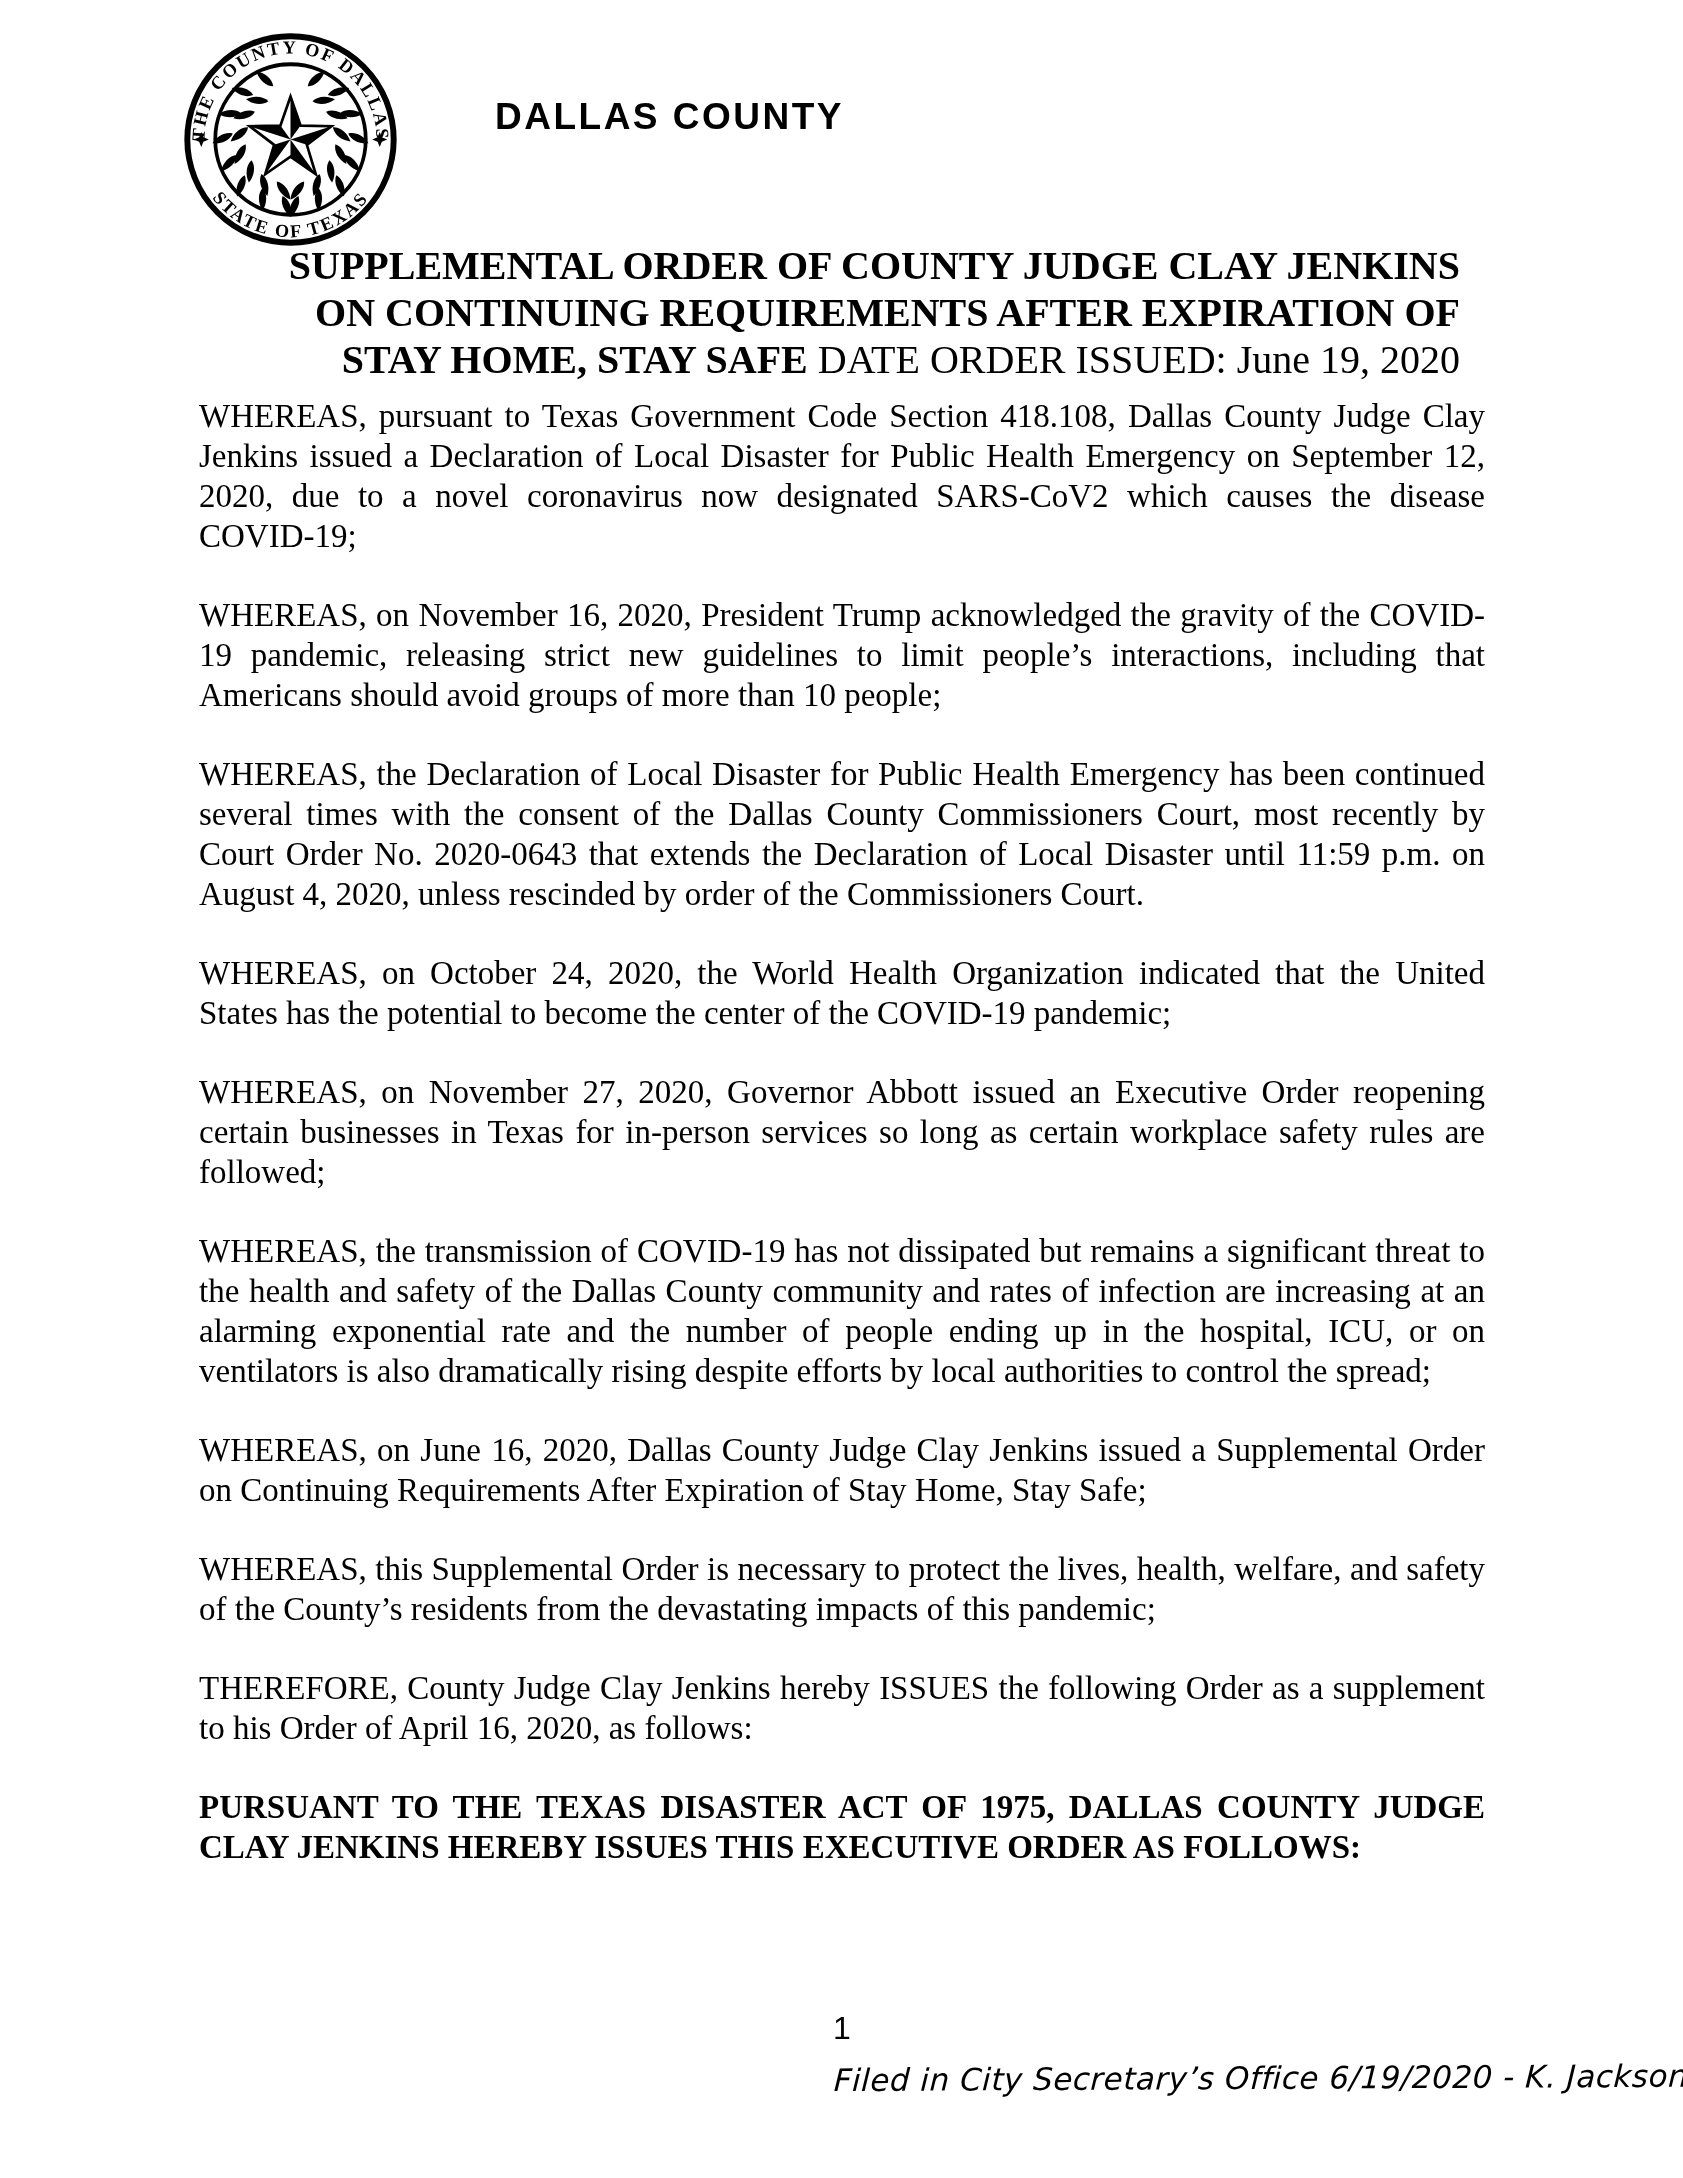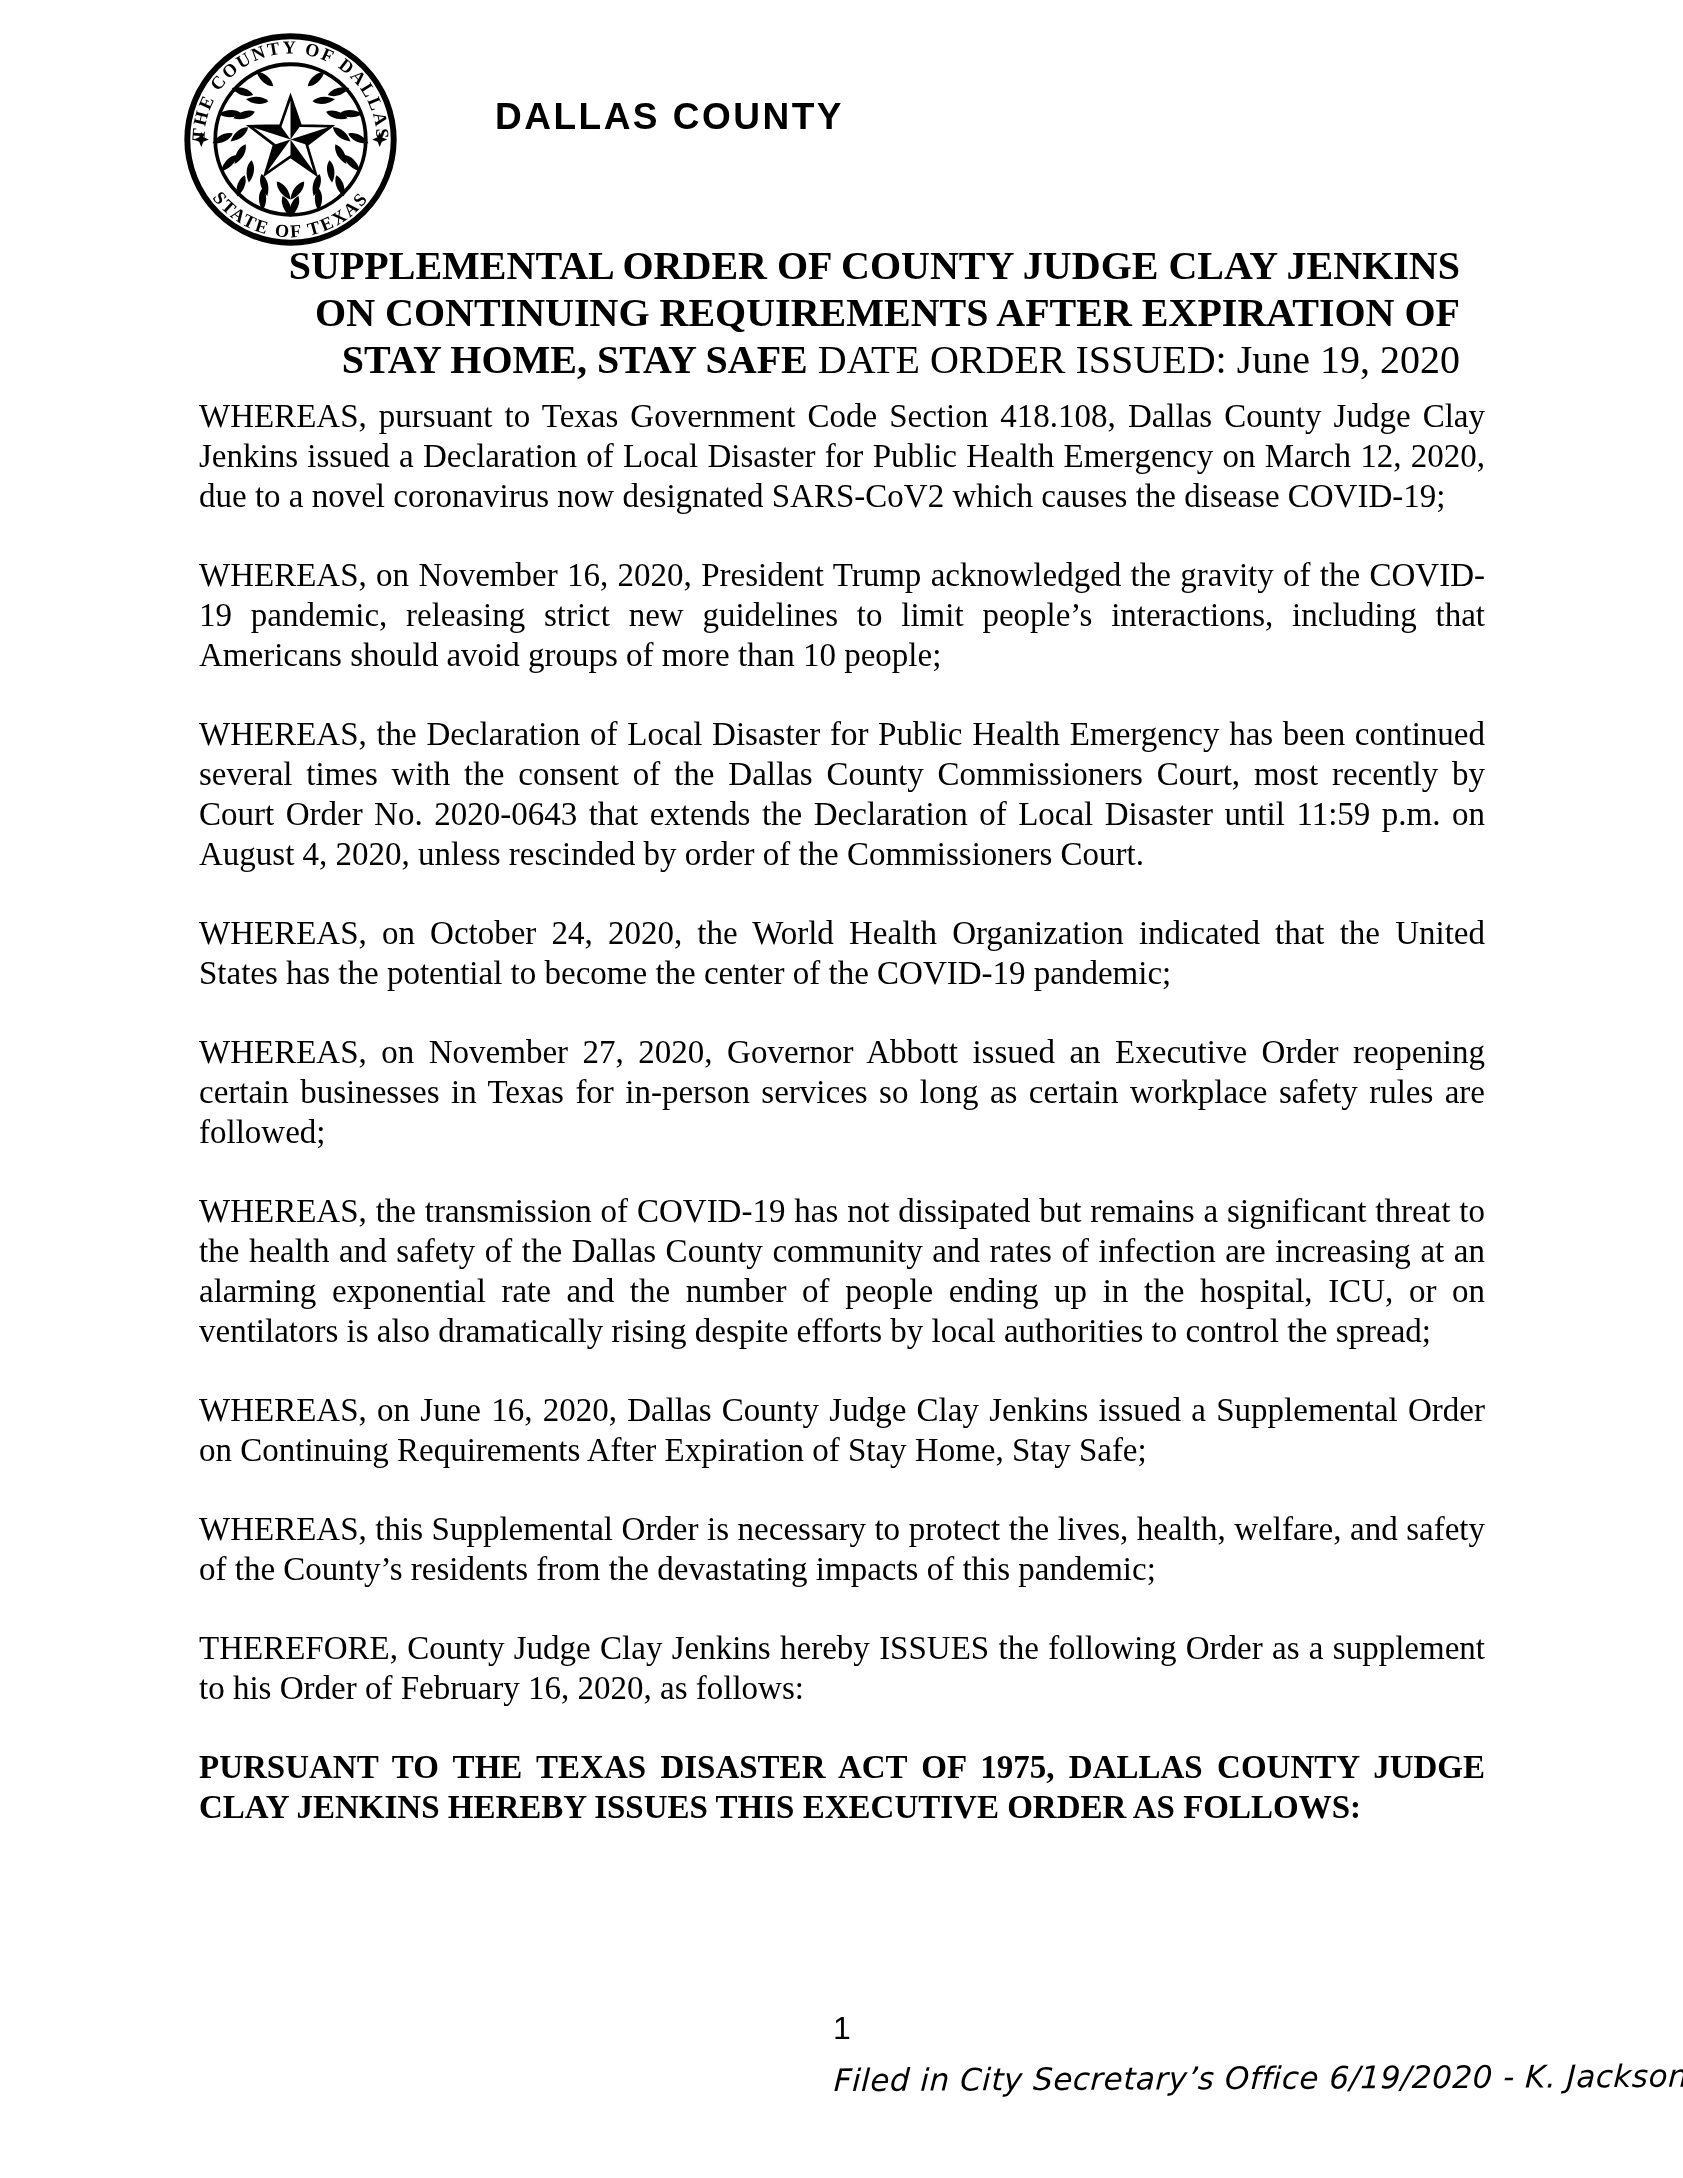--- a/index.html
+++ b/index.html
@@ -149,29 +149,29 @@
       <path d="M61.96,87.64 L90.60,87.06 L100,100 Z" fill="#000"></path>
     </g>
   </svg>
 
   <div class="agency-name">DALLAS COUNTY</div>
 
   <div class="title-block"><span class="title-bold">SUPPLEMENTAL ORDER OF COUNTY JUDGE CLAY JENKINS ON CONTINUING REQUIREMENTS AFTER EXPIRATION OF STAY HOME, STAY SAFE</span>
     <span class="title-issued">DATE ORDER ISSUED: June 19, 2020</span></div>
 
   <div class="order-body" id="order-body">
-      <p>WHEREAS, pursuant to Texas Government Code Section 418.108, Dallas County Judge Clay Jenkins issued a Declaration of Local Disaster for Public Health Emergency on March 12, 2020, due to a novel coronavirus now designated SARS-CoV2 which causes the disease COVID-19;</p>
+      <p>WHEREAS, pursuant to Texas Government Code Section 418.108, Dallas County Judge Clay Jenkins issued a Declaration of Local Disaster for Public Health Emergency on September 12, 2020, due to a novel coronavirus now designated SARS-CoV2 which causes the disease COVID-19;</p>
       <p>WHEREAS, on November 16, 2020, President Trump acknowledged the gravity of the COVID-19 pandemic, releasing strict new guidelines to limit people’s interactions, including that Americans should avoid groups of more than 10 people;</p>
       <p>WHEREAS, the Declaration of Local Disaster for Public Health Emergency has been continued several times with the consent of the Dallas County Commissioners Court, most recently by Court Order No. 2020-0643 that extends the Declaration of Local Disaster until 11:59 p.m. on August 4, 2020, unless rescinded by order of the Commissioners Court.</p>
       <p>WHEREAS, on October 24, 2020, the World Health Organization indicated that the United States has the potential to become the center of the COVID-19 pandemic;</p>
       <p>WHEREAS, on November 27, 2020, Governor Abbott issued an Executive Order reopening certain businesses in Texas for in-person services so long as certain workplace safety rules are followed;</p>
       <p>WHEREAS, the transmission of COVID-19 has not dissipated but remains a significant threat to the health and safety of the Dallas County community and rates of infection are increasing at an alarming exponential rate and the number of people ending up in the hospital, ICU, or on ventilators is also dramatically rising despite efforts by local authorities to control the spread;</p>
       <p>WHEREAS, on June 16, 2020, Dallas County Judge Clay Jenkins issued a Supplemental Order on Continuing Requirements After Expiration of Stay Home, Stay Safe;</p>
       <p>WHEREAS, this Supplemental Order is necessary to protect the lives, health, welfare, and safety of the County’s residents from the devastating impacts of this pandemic;</p>
-      <p>THEREFORE, County Judge Clay Jenkins hereby ISSUES the following Order as a supplement to his Order of February 16, 2020, as follows:</p>
+      <p>THEREFORE, County Judge Clay Jenkins hereby ISSUES the following Order as a supplement to his Order of April 16, 2020, as follows:</p>
       <p class="bold">PURSUANT TO THE TEXAS DISASTER ACT OF 1975, DALLAS COUNTY JUDGE CLAY JENKINS HEREBY ISSUES THIS EXECUTIVE ORDER AS FOLLOWS:</p>
     </div>
 
   <div class="page-number">1</div>
   <div class="filing-note">Filed in City Secretary’s Office 6/19/2020 - K. Jackson</div>
 
 </div>
 
 
 </body></html>

